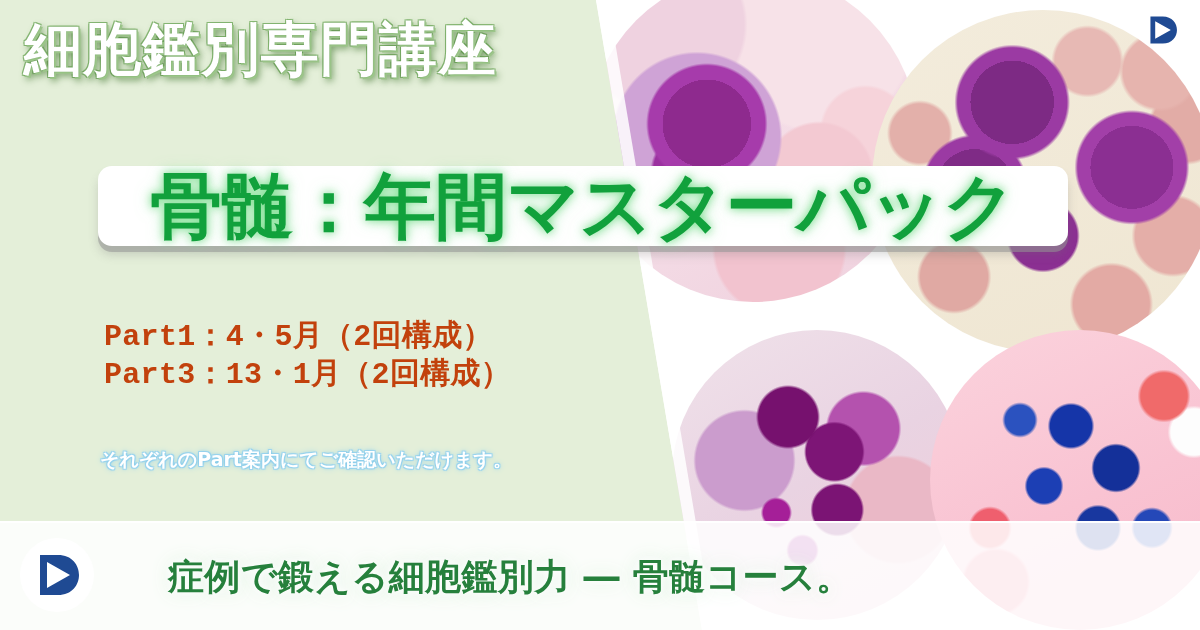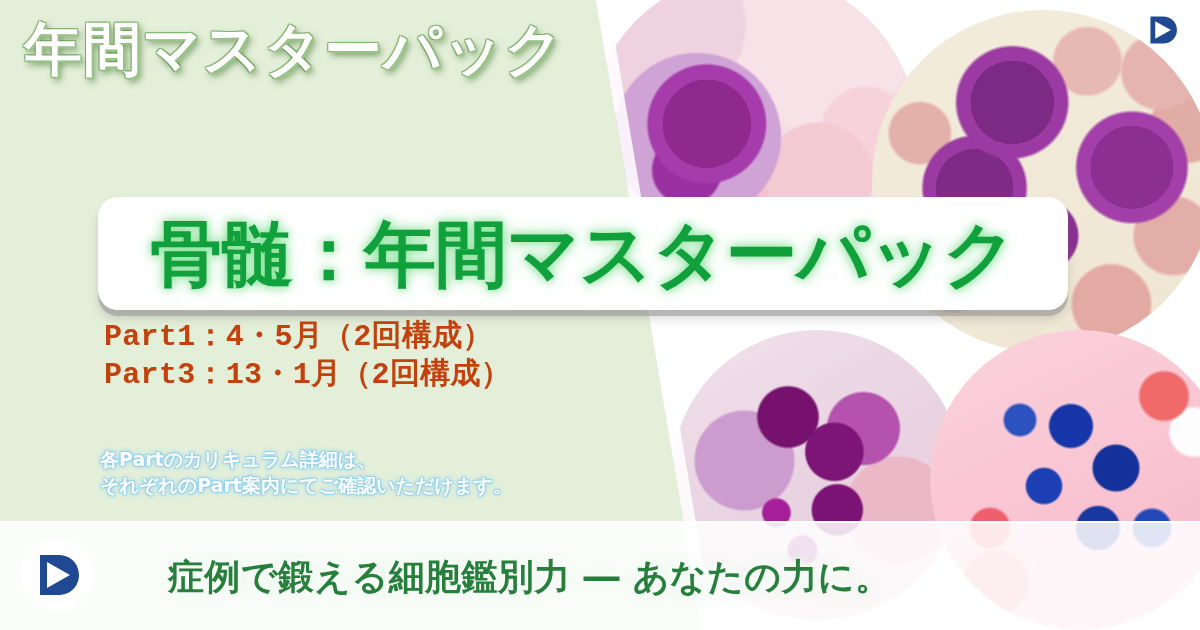--- a/index.html
+++ b/index.html
@@ -113,23 +113,23 @@
     position:absolute;left:120px;top:120px;
     font-size:40px;font-weight:700;letter-spacing:.06em;
     color:#2f5d28;
     text-shadow:1px 2px 4px rgba(120,150,110,.55);
     line-height:1;
     white-space:nowrap;
   }
 
   
   .titlebar{
-    position:absolute;left:98px;top:197px;width:970px;height:113px;
-    background:#ffffff;
-    border-radius:20px;
+    position:absolute;left:98px;top:166px;width:970px;height:80px;
+    background:#ffffff;
+    border-radius:14px;
     box-shadow:0 6px 0 rgba(150,150,150,.55), 0 9px 10px rgba(110,110,110,.25);
   }
   .titlebar-text{
     position:absolute;left:0;right:0;top:50%;
     transform:translateY(-50%);
     text-align:center;
     font-size:72px;font-weight:700;letter-spacing:-.01em;
     color:#11a13c;
     text-shadow:0 0 9px rgba(120,220,140,.95), 0 0 16px rgba(150,230,165,.7);
     line-height:1;
@@ -196,38 +196,37 @@
   <div class="photos">
     <div class="micro m1"></div>
     <div class="micro m2"></div>
     <div class="micro m3"></div>
     <div class="micro m4"></div>
   </div>
 
   <div class="greenpanel"></div>
   <div class="greenpanel-edge"></div>
 
-  <div class="kicker">年間マスターパック</div>
+  <div class="kicker">細胞鑑別専門講座</div>
 
   <div class="titlebar">
     <div class="titlebar-text">骨髄：年間マスターパック</div>
   </div>
 
   <div class="parts">
     <div>Part1：4・5月（2回構成）</div>
     <div>Part3：13・1月（2回構成）</div>
   </div>
 
   <div class="note">
-    <div>各Partのカリキュラム詳細は、</div>
     <div>それぞれのPart案内にてご確認いただけます。</div>
   </div>
 
   <div class="bottombar">
-    <div class="tagline">症例で鍛える細胞鑑別力 ― あなたの力に。</div>
+    <div class="tagline">症例で鍛える細胞鑑別力 ― 骨髄コース。</div>
   </div>
 
   <div class="logo-circle">
     <svg width="50" height="50" viewBox="0 0 100 100" aria-hidden="true">
       <path d="M16 10 H52 C80 10 94 30 94 50 C94 70 80 90 52 90 H16 Z
                M30 24 V76 L76 50 Z" fill="#1f4a93" fill-rule="evenodd"></path>
     </svg>
   </div>
 
   <div class="logo-corner">

